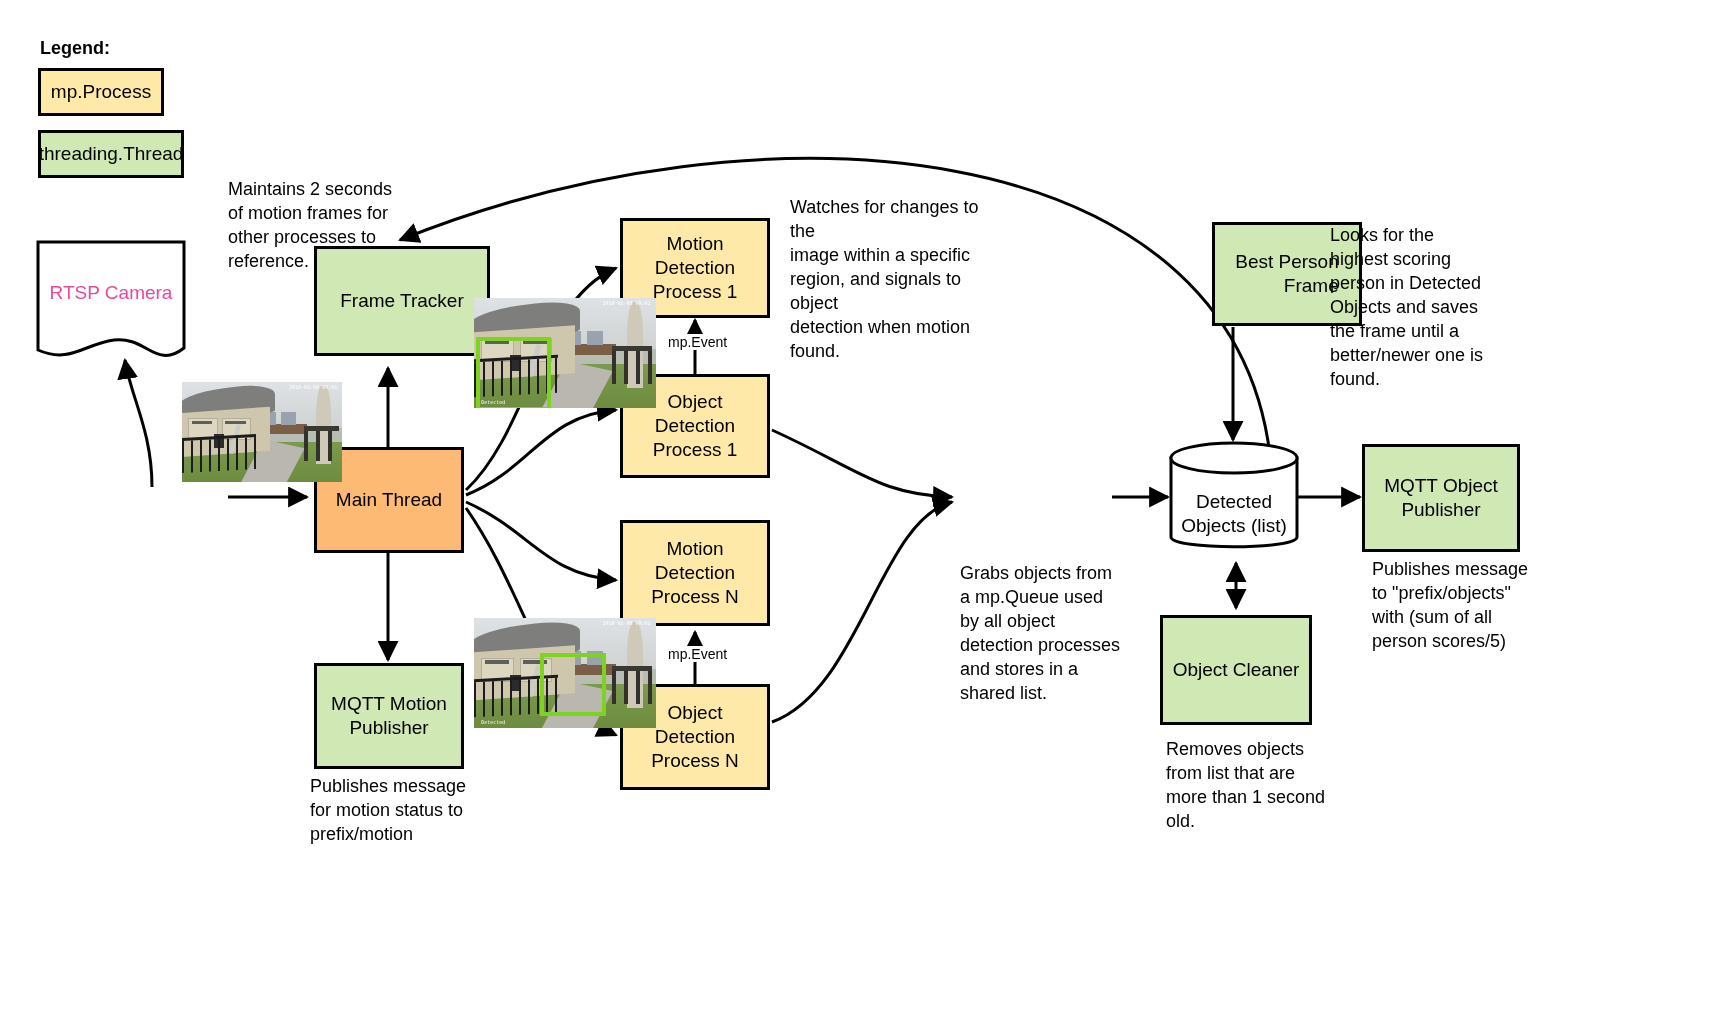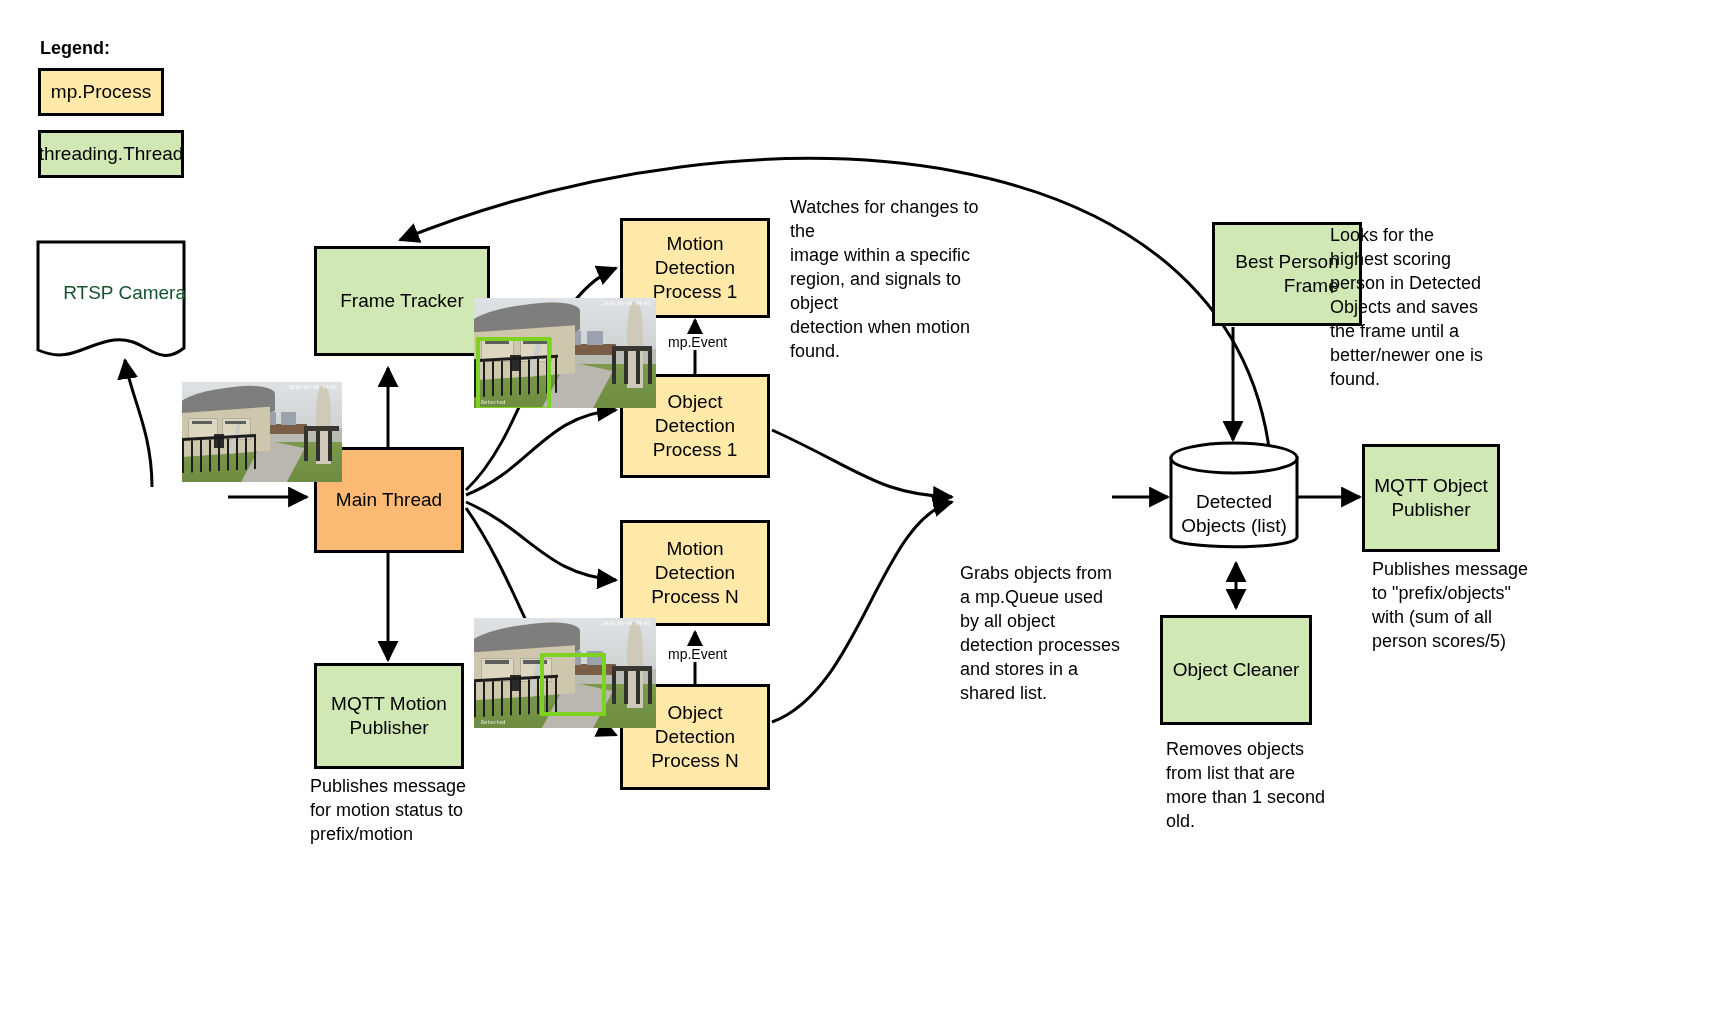--- a/index.html
+++ b/index.html
@@ -46,23 +46,23 @@
 
   
   .doc-shape {
     position: absolute;
     z-index: 6;
   }
   .doc-shape .doc-label {
     position: absolute;
     left: 0; right: 0;
     top: 42px;
-    text-align: right;
+    text-align: center;
     font-size: 19px;
-    color: #14532d;
+    color: #ec4899;
   }
 
   
   .cyl {
     position: absolute;
     z-index: 6;
   }
   .cyl .cyl-label {
     position: absolute;
     left: 0; right: 0;
@@ -264,20 +264,24 @@
                C 120 130 110 96 78 100
                C 48 104 34 124 2 110 Z" fill="#ffffff" stroke="#000" stroke-width="3"></path>
     </svg>
     <div class="doc-label">RTSP Camera</div>
   </div>
 
 
   <div class="node thread" style="left:314px; top:246px; width:176px; height:110px;">
     <span class="lbl">Frame Tracker</span>
   </div>
+  <div class="caption" style="left:228px; top:178px; width:170px;">Maintains 2 seconds
+of motion frames for
+other processes to
+reference.</div>
 
   <div class="node main" style="left:314px; top:447px; width:150px; height:106px;">
     <span class="lbl">Main Thread</span>
   </div>
 
   <div class="node thread" style="left:314px; top:663px; width:150px; height:106px;">
     <span class="lbl">MQTT Motion
 Publisher</span>
   </div>
   <div class="caption" style="left:310px; top:775px; width:180px;">Publishes message
@@ -342,21 +346,21 @@
   </div>
 
   <div class="node thread" style="left:1160px; top:615px; width:152px; height:110px;">
     <span class="lbl">Object Cleaner</span>
   </div>
   <div class="caption" style="left:1166px; top:738px; width:180px;">Removes objects
 from list that are
 more than 1 second
 old.</div>
 
-  <div class="node thread" style="left:1362px; top:444px; width:138px; height:108px;">
+  <div class="node thread" style="left:1362px; top:444px; width:158px; height:108px;">
     <span class="lbl">MQTT Object
 Publisher</span>
   </div>
   <div class="caption" style="left:1372px; top:558px; width:190px;">Publishes message
 to "prefix/objects"
 with (sum of all
 person scores/5)</div>
 
   <div class="thumb" style="left:182px; top:382px; width:160px; height:100px;">
     <div class="sky"></div>

